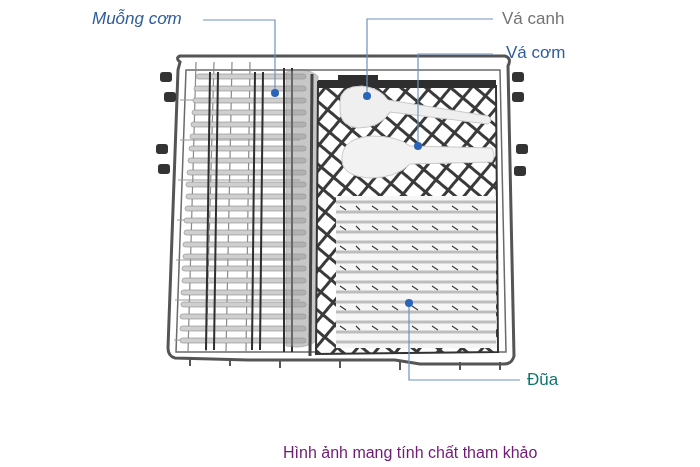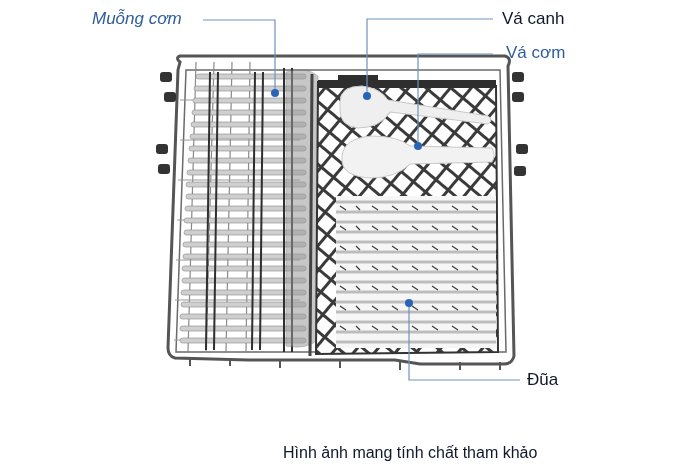--- a/index.html
+++ b/index.html
@@ -158,17 +158,17 @@
   </g>
   <g fill="#2a64b8">
     <circle cx="275" cy="93" r="4"></circle>
     <circle cx="367" cy="96" r="4"></circle>
     <circle cx="418" cy="146" r="4"></circle>
     <circle cx="409" cy="303" r="4"></circle>
   </g>
 </svg>
 
 <div class="label" style="left:92px; top:9px; color:#2f5d9c;font-style:italic;">Muỗng cơm</div>
-<div class="label" style="left:502px; top:9px; color:#0f172a;">Vá canh</div>
+<div class="label" style="left:502px; top:9px; color:#737373;">Vá canh</div>
 <div class="label" style="left:506px; top:43px; color:#2f5d9c;">Vá cơm</div>
-<div class="label" style="left:527px; top:370px; color:#0f172a;">Đũa</div>
+<div class="label" style="left:527px; top:370px; color:#0f766e;">Đũa</div>
 
-<div class="caption" style="left:283px; top:443px; color:#0f172a;">Hình ảnh mang tính chất tham khảo</div>
+<div class="caption" style="left:283px; top:443px; color:#701a75;">Hình ảnh mang tính chất tham khảo</div>
 
 </body></html>

